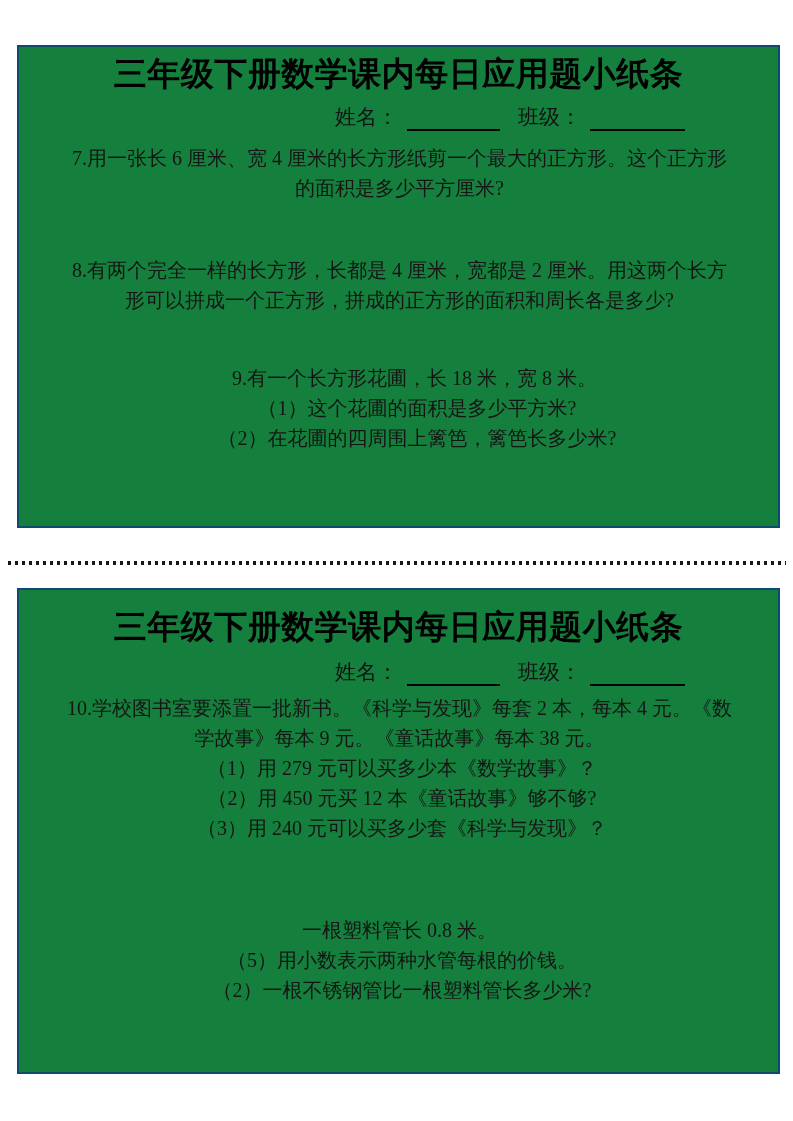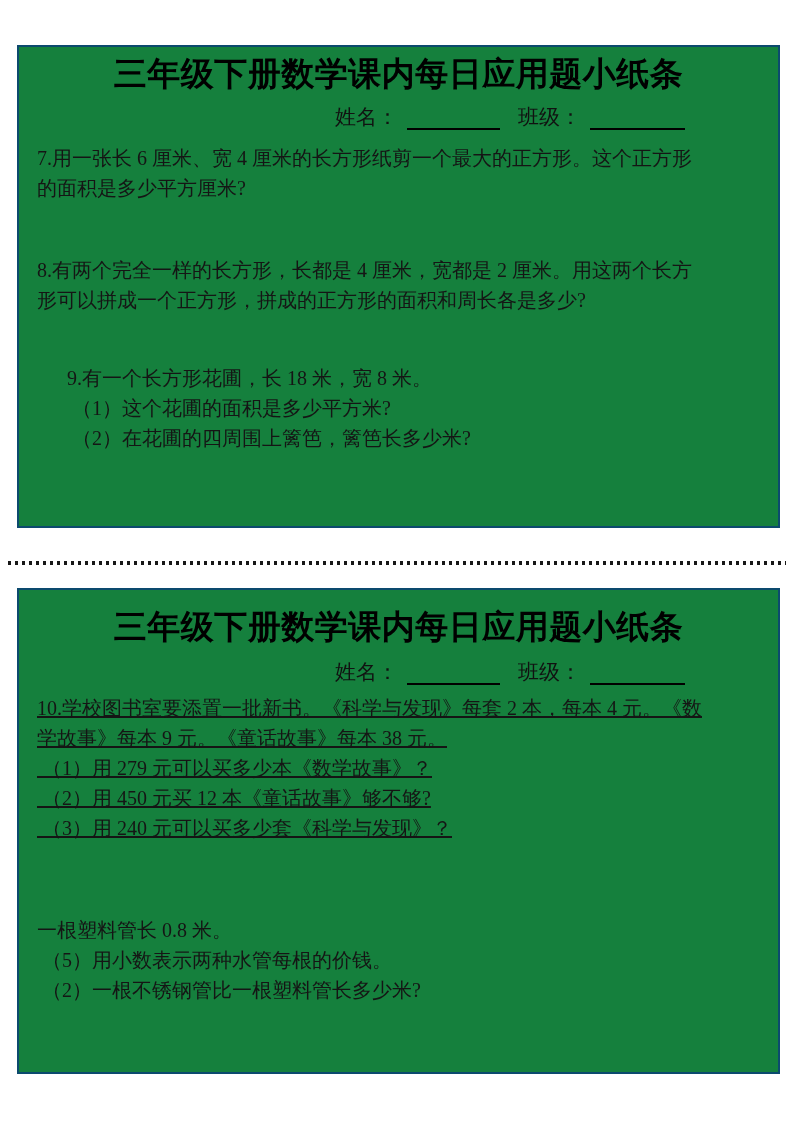--- a/index.html
+++ b/index.html
@@ -35,21 +35,21 @@
     font-size: 33px;
     line-height: 42px;
     color: #000000;
     letter-spacing: 0.5px;
   }
   .sheet1 .sheet-title { margin-top: 6px; }
   .sheet2 .sheet-title { margin-top: 16px; }
 
   .name-row {
     display: flex;
-    align-items: center;
+    align-items: flex-end;
     padding-left: 316px;
     font-size: 21px;
     line-height: 28px;
     height: 28px;
   }
   .sheet1 .name-row { margin-top: 8px; }
   .sheet2 .name-row { margin-top: 10px; }
   .name-row .lbl { white-space: nowrap; }
   .blank-line {
     display: inline-block;
@@ -58,27 +58,28 @@
     margin-left: 9px;
   }
   .blank-line.b1 { width: 93px; margin-right: 18px; }
   .blank-line.b2 { width: 95px; }
 
   .problem {
     padding: 0 16px 0 18px;
     font-size: 20px;
     line-height: 30px;
     color: #151515;
+    text-align: center;
   }
   .pline { white-space: pre-wrap; }
 
   .sheet1 .p7  { margin-top: 12px; }
   .sheet1 .p8  { margin-top: 52px; }
   .sheet1 .p9  { margin-top: 48px; padding-left: 48px; }
-  .sheet2 .p10 { margin-top: 7px; text-decoration: underline;  }
+  .sheet2 .p10 { margin-top: 7px;  }
   .sheet2 .p11 { margin-top: 72px; }
 
   .cut-divider {
     position: absolute;
     top: 561px;
     left: 8px;
     width: 778px;
     height: 4px;
     background-image: repeating-linear-gradient(to right, #171717 0px, #171717 3px, transparent 3px, transparent 7px);
   }

